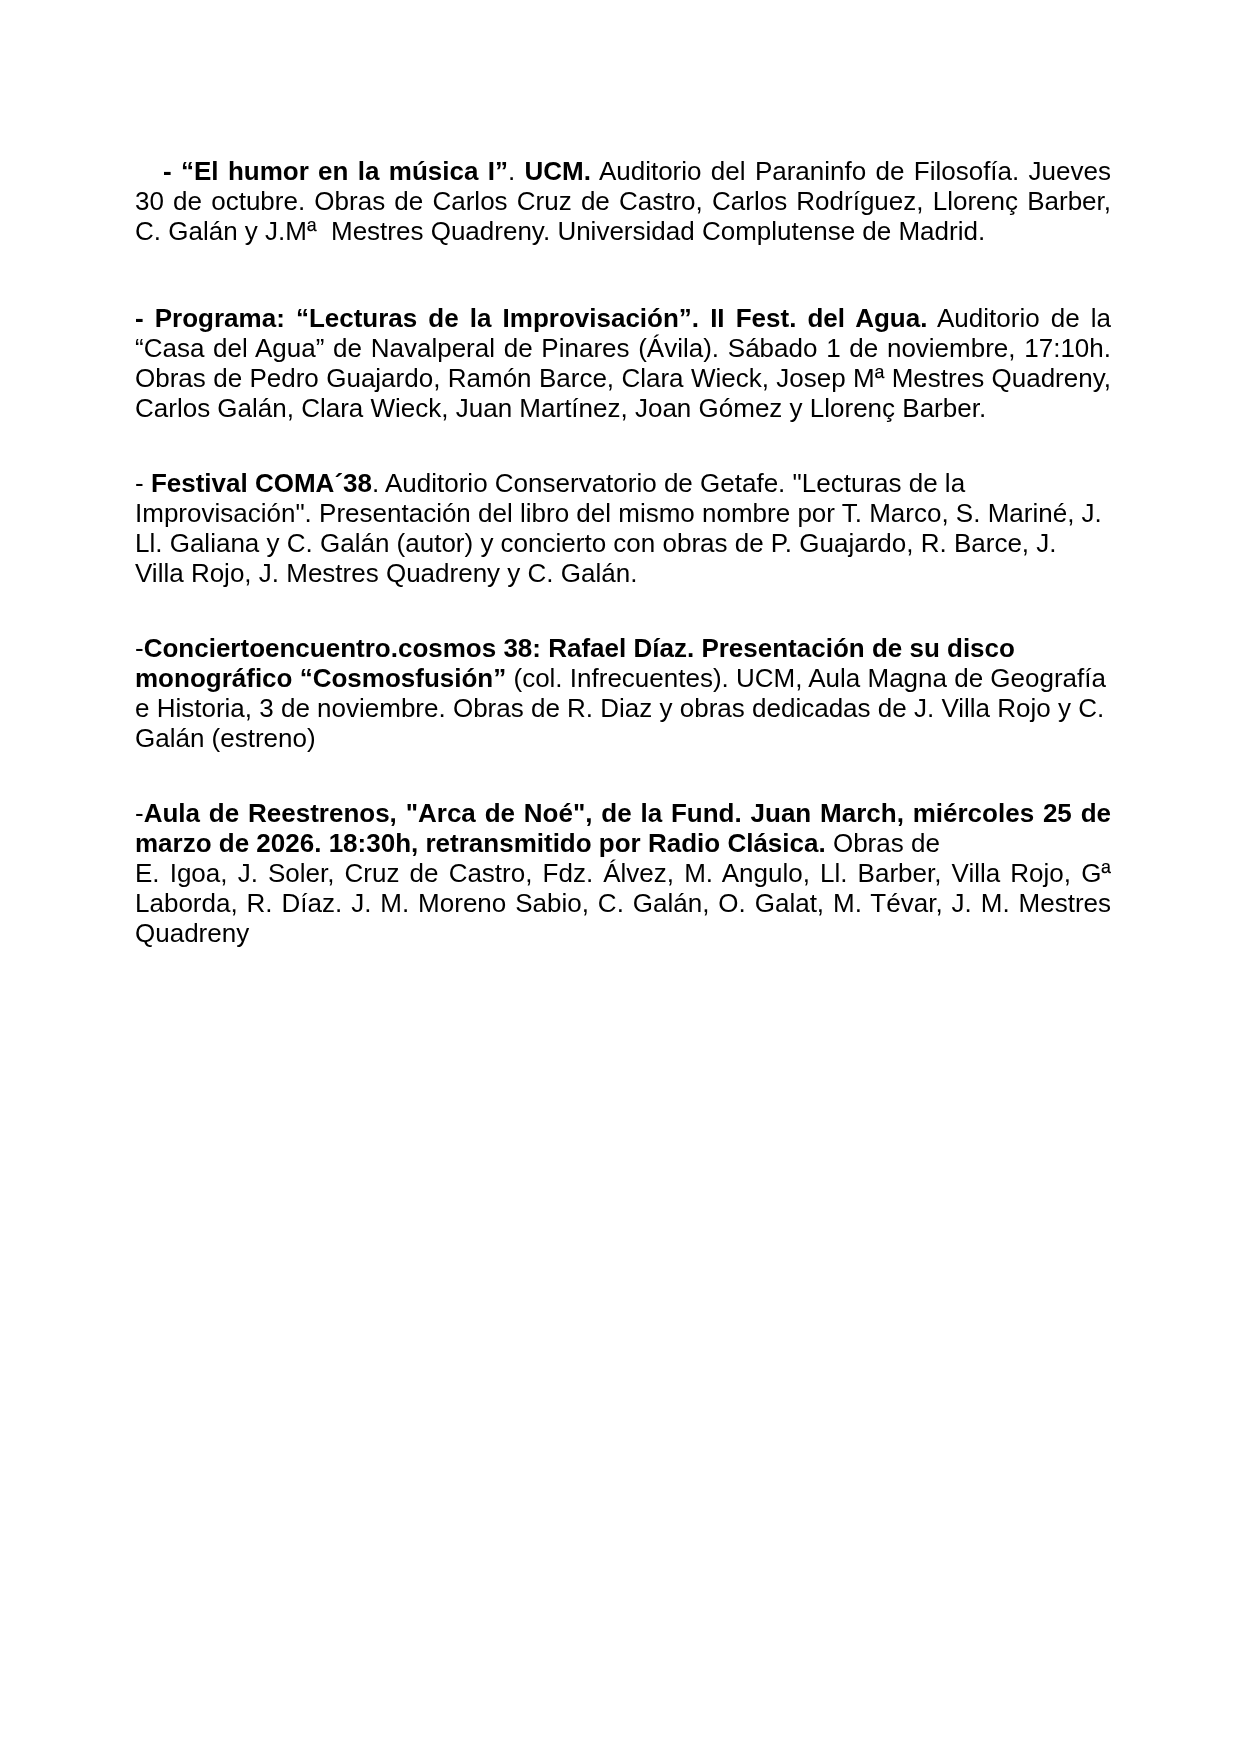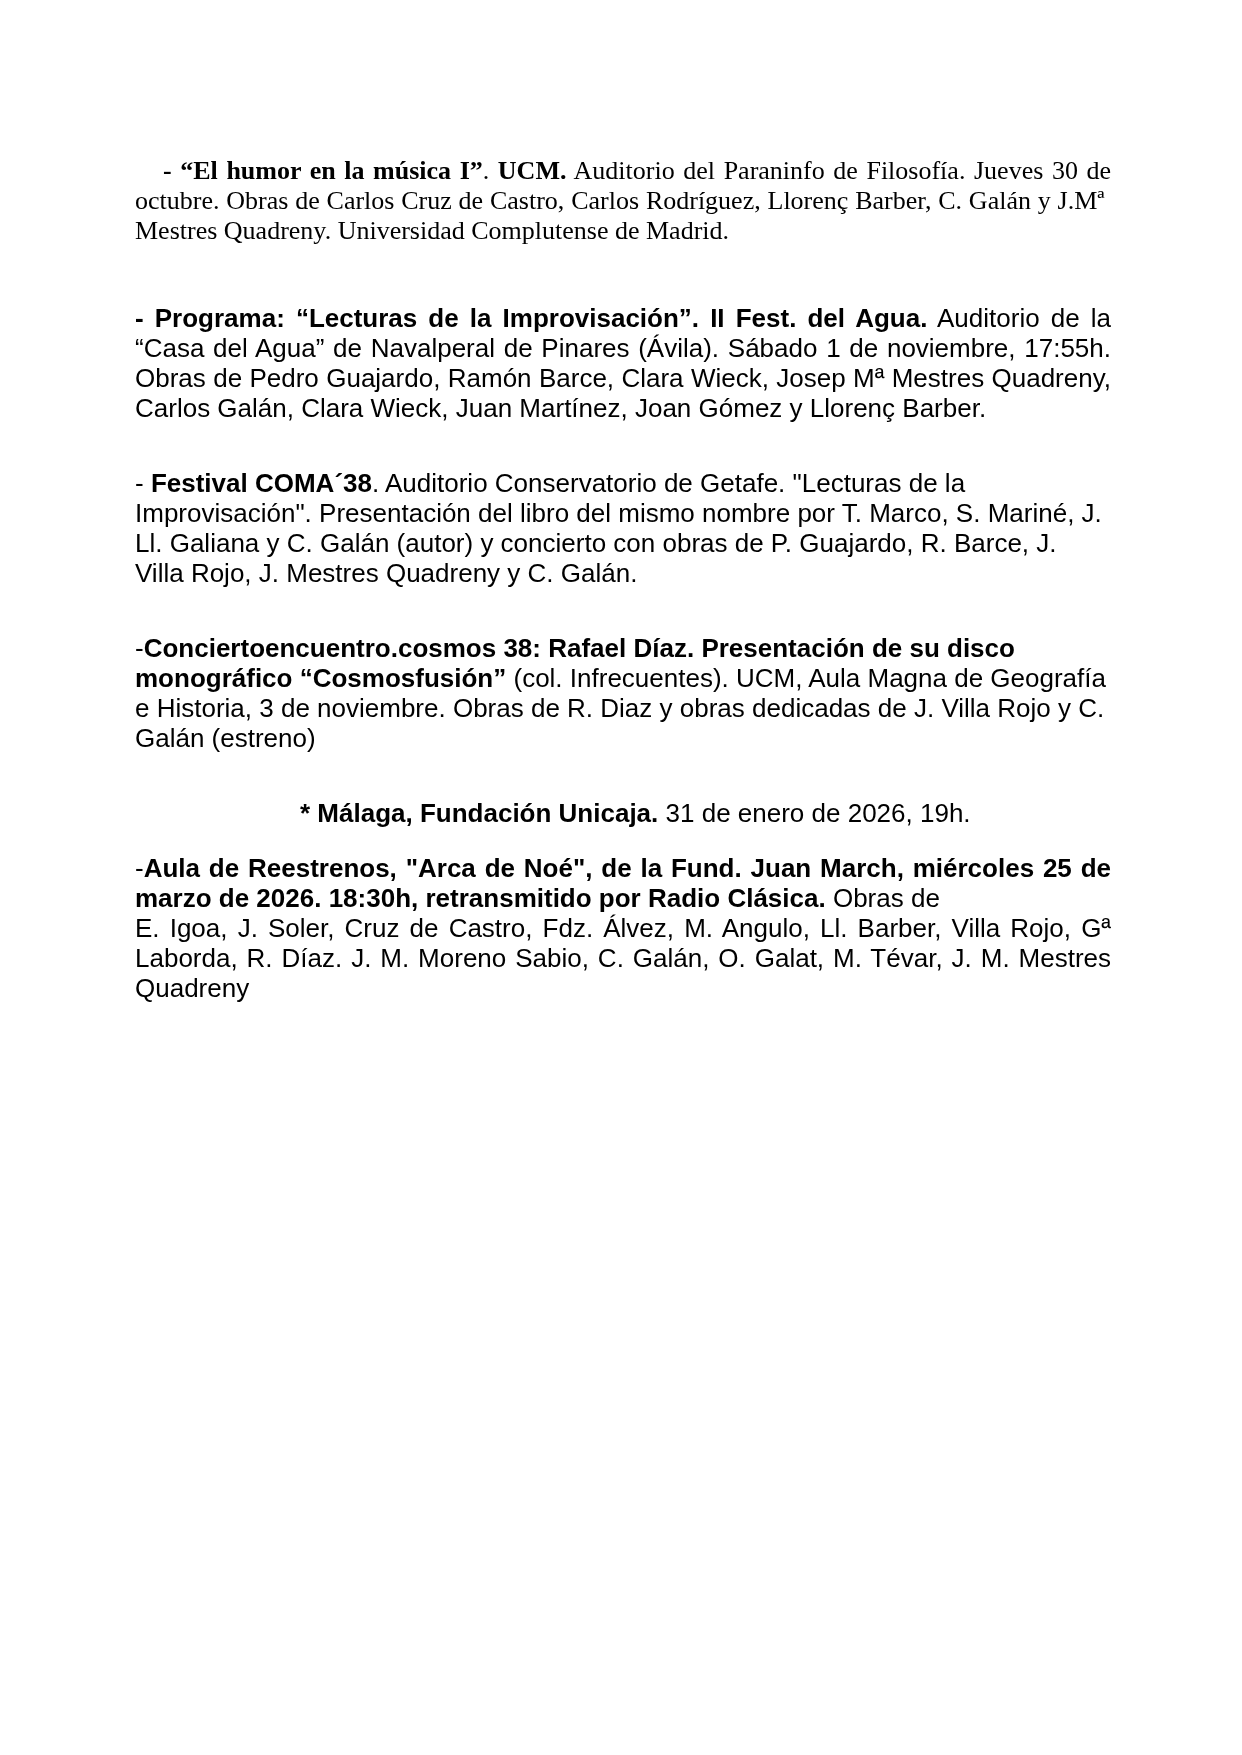--- a/index.html
+++ b/index.html
@@ -25,41 +25,40 @@
     line-height: 30px;
     letter-spacing: 0;
   }
   .content p {
     margin: 0 0 45px 0;
     text-align: left;
   }
   .content strong { font-weight: 700; }
   .justify { text-align: justify !important; }
   .indent-first { text-indent: 28px; }
-  .mb-57 { margin-bottom: 57px !important; font-family: Liberation Serif, serif; }
+  .mb-57 { margin-bottom: 57px !important; }
   .mb-42 { margin-bottom: 42px !important; }
   .mb-33 { margin-bottom: 33px !important; }
   .mb-25 { margin-bottom: 25px !important; }
   .mb-20 { margin-bottom: 20px !important; }
   .mb-0  { margin-bottom: 0 !important; }
   .tab-indent { padding-left: 165px; }
 </style>
 </head>
 <body>
 
 <div class="page">
   <div class="content">
     <p class="justify indent-first mb-57"><strong>- “El humor en la música I”</strong><span>. </span><strong>UCM.</strong><span> Auditorio del Paraninfo de Filosofía. Jueves 30 de octubre. Obras de Carlos Cruz de Castro, Carlos Rodríguez, Llorenç Barber, C. Galán y J.Mª&nbsp; Mestres Quadreny. Universidad Complutense de Madrid.</span></p>
 
-    <p class="justify"><strong>- Programa: “Lecturas de la Improvisación”. II Fest. del Agua.</strong><span> Auditorio de la “Casa del Agua” de Navalperal de Pinares (Ávila). Sábado 1 de noviembre, 17:55h. Obras de Pedro Guajardo, Ramón Barce, Clara Wieck, Josep Mª Mestres Quadreny, Carlos Galán, Clara Wieck, Juan Martínez, Joan Gómez y Llorenç Barber.</span></p>
+    <p class="justify"><strong>- Programa: “Lecturas de la Improvisación”. II Fest. del Agua.</strong><span> Auditorio de la “Casa del Agua” de Navalperal de Pinares (Ávila). Sábado 1 de noviembre, 17:10h. Obras de Pedro Guajardo, Ramón Barce, Clara Wieck, Josep Mª Mestres Quadreny, Carlos Galán, Clara Wieck, Juan Martínez, Joan Gómez y Llorenç Barber.</span></p>
 
     <p><span>- </span><strong>Festival COMA´38</strong><span>. Auditorio Conservatorio de Getafe. "Lecturas de la Improvisación". Presentación del libro del mismo nombre por T. Marco, S. Mariné, J. Ll. Galiana y C. Galán (autor) y concierto con obras de P. Guajardo, R. Barce, J. Villa Rojo, J. Mestres Quadreny y C. Galán.</span></p>
 
     <p><span>-</span><strong>Conciertoencuentro.cosmos 38: Rafael Díaz. Presentación de su disco monográfico “Cosmosfusión”</strong><span> (col. Infrecuentes). UCM, Aula Magna de Geografía e Historia, 3 de noviembre. Obras de R. Diaz y obras dedicadas de J. Villa Rojo y C. Galán (estreno)</span></p>
 
 
 
 
-    <p class="tab-indent mb-25"><strong>* Málaga, Fundación Unicaja.</strong><span> 31 de enero de 2026, 19h.</span></p>
 
     <p class="justify mb-0"><span>-</span><strong>Aula de Reestrenos, "Arca de Noé", de la Fund. Juan March, miércoles 25 de marzo de 2026. 18:30h, retransmitido por Radio Clásica.</strong><span> Obras de</span><br><span>E. Igoa, J. Soler, Cruz de Castro, Fdz. Álvez, M. Angulo, Ll. Barber, Villa Rojo, Gª Laborda, R. Díaz. J. M. Moreno Sabio, C. Galán, O. Galat, M. Tévar, J. M. Mestres Quadreny</span></p>
   </div>
 </div>
 
 </body></html>

